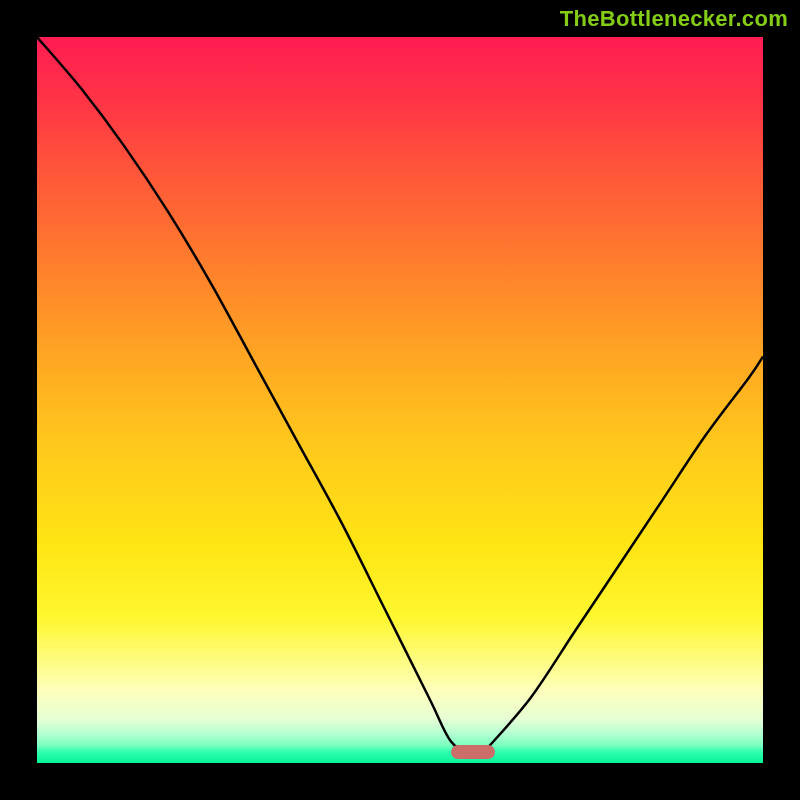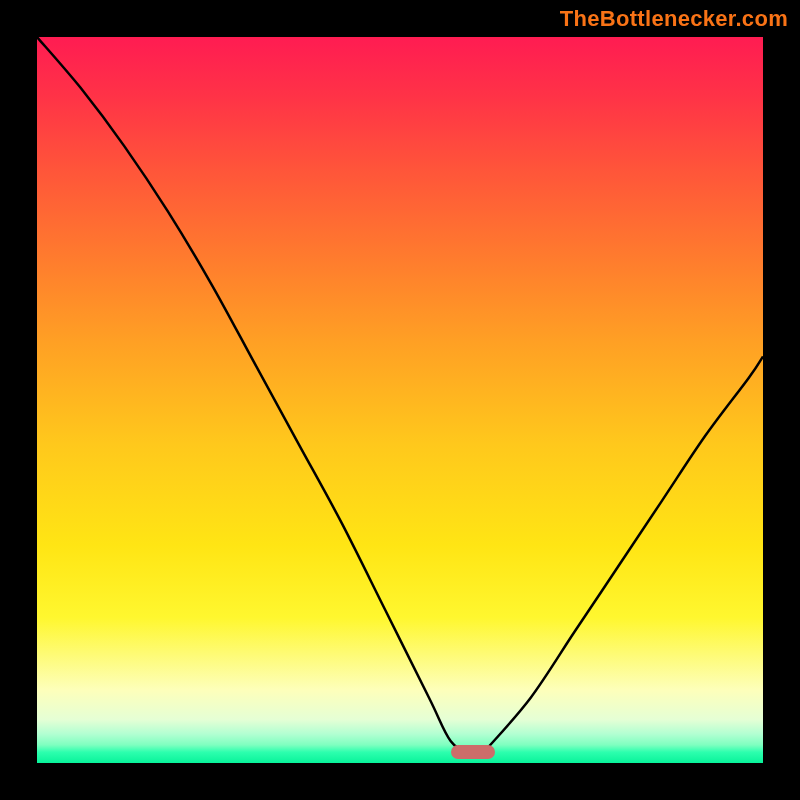--- a/index.html
+++ b/index.html
@@ -14,21 +14,21 @@
   .frame {
     position: relative;
     width: 800px;
     height: 800px;
     background: #000;
   }
   .watermark {
     position: absolute;
     top: 6px;
     right: 12px;
-    color: #f97316;
+    color: #84cc16;
     font-size: 22px;
     font-weight: 600;
     letter-spacing: 0.3px;
     z-index: 10;
     user-select: none;
   }
   .plot-area {
     position: absolute;
     left: 37px;
     top: 37px;

